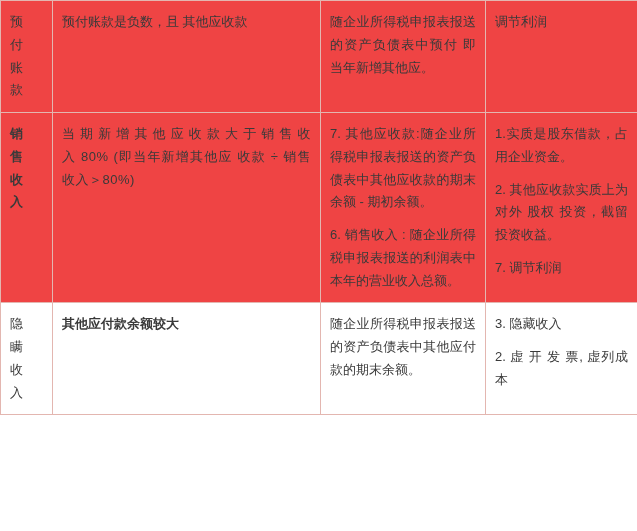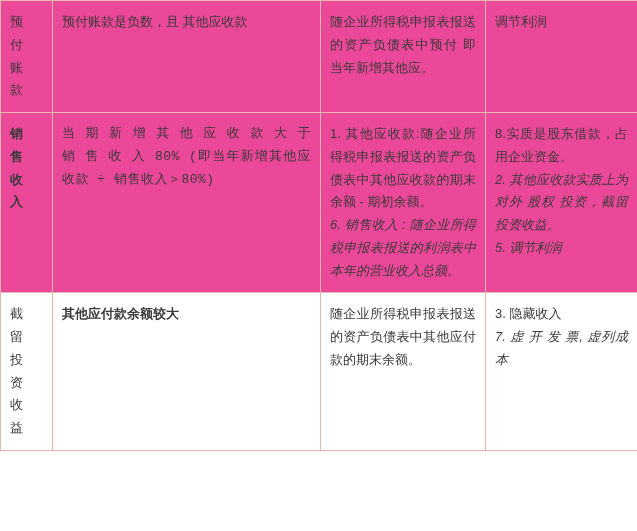--- a/index.html
+++ b/index.html
@@ -32,21 +32,21 @@
     line-height: 1.75;
     color: #3a3a3a;
     word-break: break-all;
   }
   col.c0 { width: 52px; }
   col.c1 { width: 268px; }
   col.c2 { width: 165px; }
   col.c3 { width: 152px; }
 
   
-  tr.row-tinted td { background: #ec4899; }
+  tr.row-tinted td { background: #ef4444; }
   tr.row-plain td  { background: #ffffff; }
 
   
   td.label-cell {
     text-align: left;
     padding-left: 11px;
     padding-right: 6px;
     font-size: 13px;
     line-height: 1.85;
     color: #3a3a3a;
@@ -69,24 +69,24 @@
     font-weight: bold;
   }
 
   td.method-cell, td.conclusion-cell {
     color: #3a3a3a;
     text-align: justify;
     text-justify: inter-ideograph;
   }
 
   td .para { margin: 0 0 0 0; display: block; }
-  td .para + .para { margin-top: 0px; font-style: italic; }
+  td .para + .para { margin-top: 10px; }
 
   
-  .loose { letter-spacing: 0.5px; font-family: Liberation Mono, monospace; }
+  .loose { letter-spacing: 0.5px; }
 </style>
 </head>
 <body>
 
 <div id="sheet">
   <table class="risk-table">
     <colgroup>
       <col class="c0">
         <col class="c1">
         <col class="c2">
@@ -105,38 +105,38 @@
           <span class="para">调节利润</span>
         </td>
       </tr>
 
       <tr class="row-tinted">
         <td class="label-cell bold">
           <span class="stack">销售收入</span>
         </td>
         <td class="risk-cell loose">当 期 新 增 其 他 应 收 款  大 于 销 售 收 入 80% (即当年新增其他应 收款 ÷ 销售收入＞80%)</td>
         <td class="method-cell">
-          <span class="para">1. 其他应收款:随企业所得税申报表报送的资产负债表中其他应收款的期末余额 - 期初余额。</span>
+          <span class="para">7. 其他应收款:随企业所得税申报表报送的资产负债表中其他应收款的期末余额 - 期初余额。</span>
           <span class="para">6. 销售收入 : 随企业所得税申报表报送的利润表中本年的营业收入总额。</span>
         </td>
         <td class="conclusion-cell">
-          <span class="para">8.实质是股东借款，占用企业资金。</span>
+          <span class="para">1.实质是股东借款，占用企业资金。</span>
           <span class="para">2. 其他应收款实质上为对外 股权  投资，截留投资收益。</span>
-          <span class="para">5. 调节利润</span>
+          <span class="para">7. 调节利润</span>
         </td>
       </tr>
 
       <tr class="row-plain">
         <td class="label-cell">
-          <span class="stack">截留投资收益</span>
+          <span class="stack">隐瞒收入</span>
         </td>
         <td class="risk-cell bold-red">其他应付款余额较大</td>
         <td class="method-cell">
           <span class="para">随企业所得税申报表报送的资产负债表中其他应付款的期末余额。</span>
         </td>
         <td class="conclusion-cell">
           <span class="para">3. 隐藏收入</span>
-          <span class="para">7. 虚 开 发 票, 虚列成本</span>
+          <span class="para">2. 虚 开 发 票, 虚列成本</span>
         </td>
       </tr>
     </tbody>
   </table>
 </div>
 
 </body></html>

